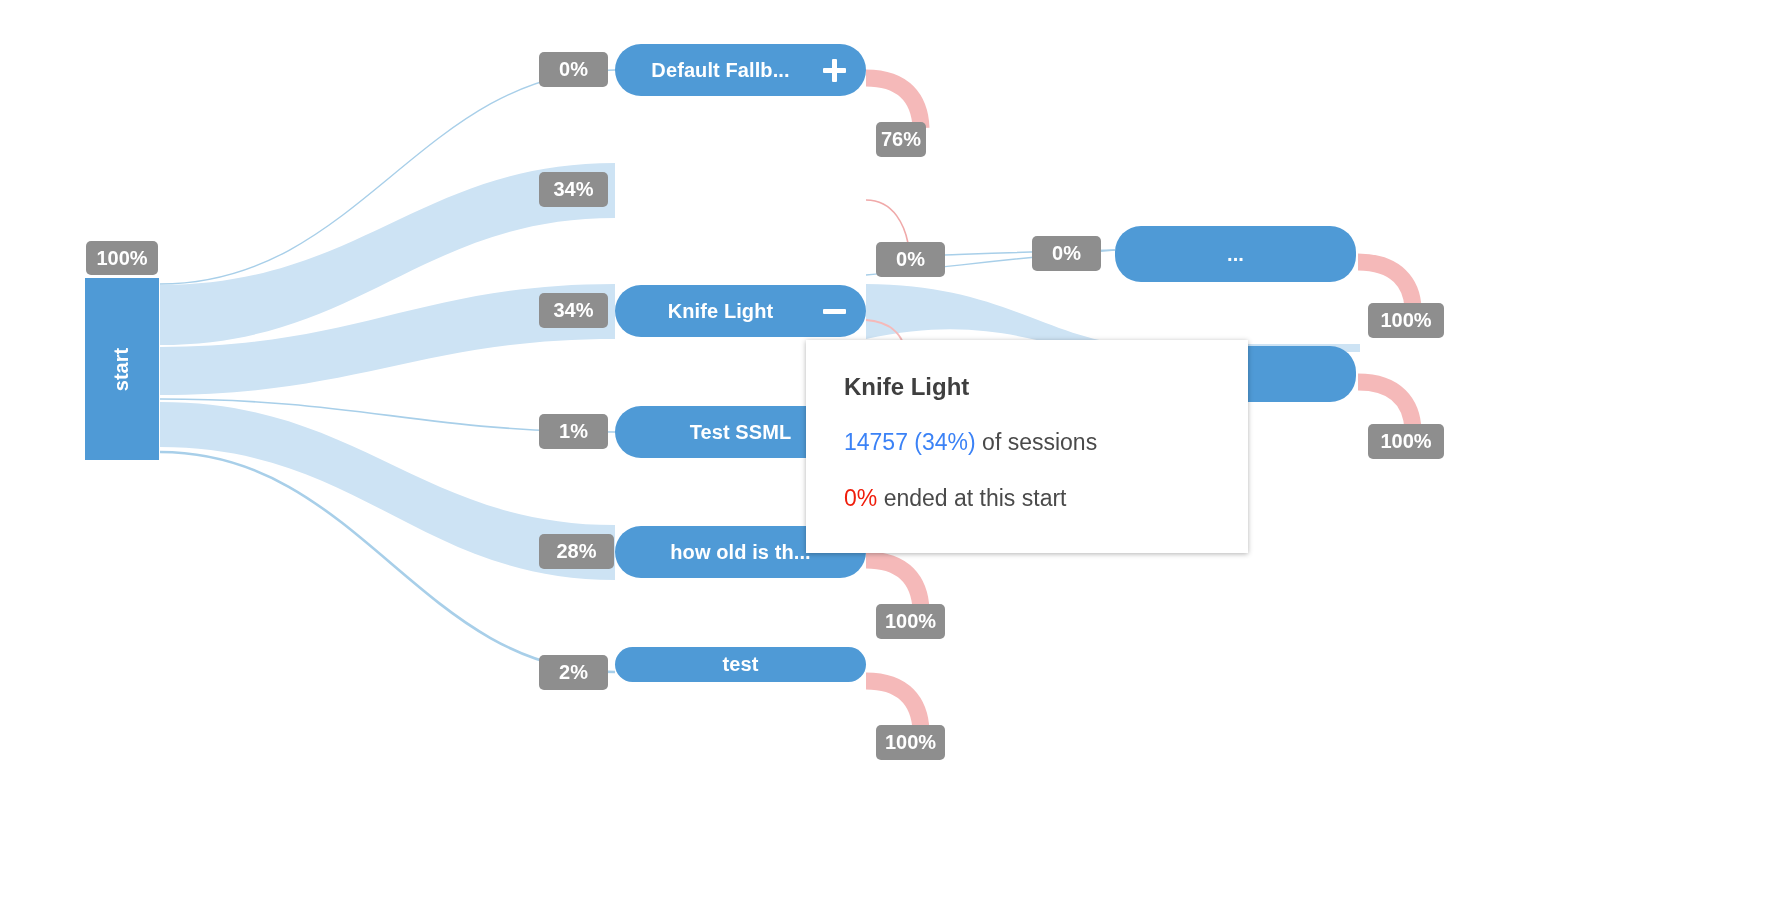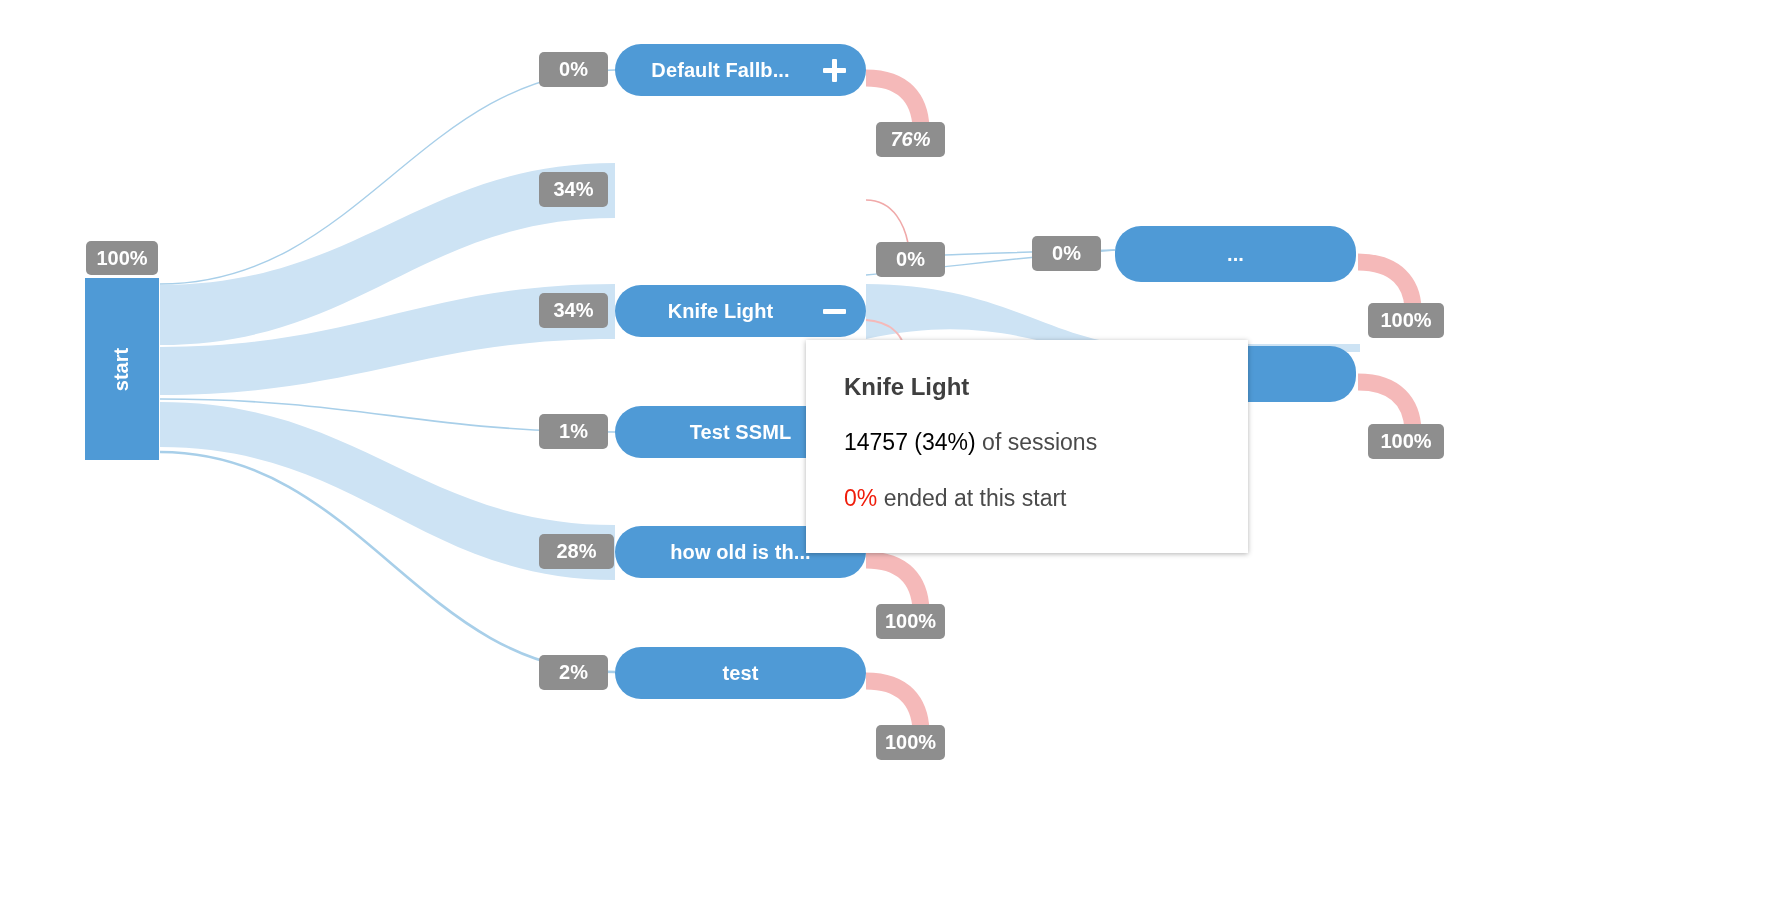--- a/index.html
+++ b/index.html
@@ -80,21 +80,21 @@
     box-sizing:border-box;
     padding:34px 38px 30px 38px;
   }
   #tooltip .tt-title{
     font-size:24px;font-weight:bold;color:#3f3f3f;
     margin:0 0 28px 0;line-height:1.1;
   }
   #tooltip .tt-body{
     font-size:23px;color:#4a4a4a;line-height:1.22;font-weight:normal;
   }
-  #tooltip .tt-count{color:#000000;}
+  #tooltip .tt-count{color:#3b82f6;}
   #tooltip .tt-end{color:#ef1d0b;}
 </style>
 </head>
 <body>
 
 <div id="stage">
 
   <svg id="flow-svg" viewBox="0 0 1776 906" preserveAspectRatio="none">
     <defs></defs>
 
@@ -164,25 +164,25 @@
   </div>
 
   <div class="node rounded" style="left:615px;top:406px;width:251px;height:52px;padding:0 14px;justify-content:flex-end;">
     <span class="node-label">Test SSML</span>
   </div>
 
   <div class="node rounded" style="left:615px;top:526px;width:251px;height:52px;padding:0 14px;">
     <span class="node-label">how old is th...</span>
   </div>
 
-  <div class="node rounded" style="left:615px;top:647px;width:251px;height:52px;padding:0 14px;">
+  <div class="node rounded" style="left:615px;top:647px;width:251px;height:35px;padding:0 14px;">
     <span class="node-label">test</span>
   </div>
 
-  <div class="badge" style="left:876px;top:122px;width:69px;height:35px;font-style:italic;">76%</div>
+  <div class="badge" style="left:876px;top:122px;width:50px;height:35px;">76%</div>
   <div class="badge" style="left:876px;top:242px;width:69px;height:35px;">0%</div>
   <div class="badge" style="left:876px;top:604px;width:69px;height:35px;">100%</div>
   <div class="badge" style="left:876px;top:725px;width:69px;height:35px;">100%</div>
 
   <div class="badge" style="left:1032px;top:236px;width:69px;height:35px;">0%</div>
 
   <div class="node rounded" style="left:1115px;top:226px;width:241px;height:56px;padding:0 14px;">
     <span class="node-label">...</span>
   </div>
 

